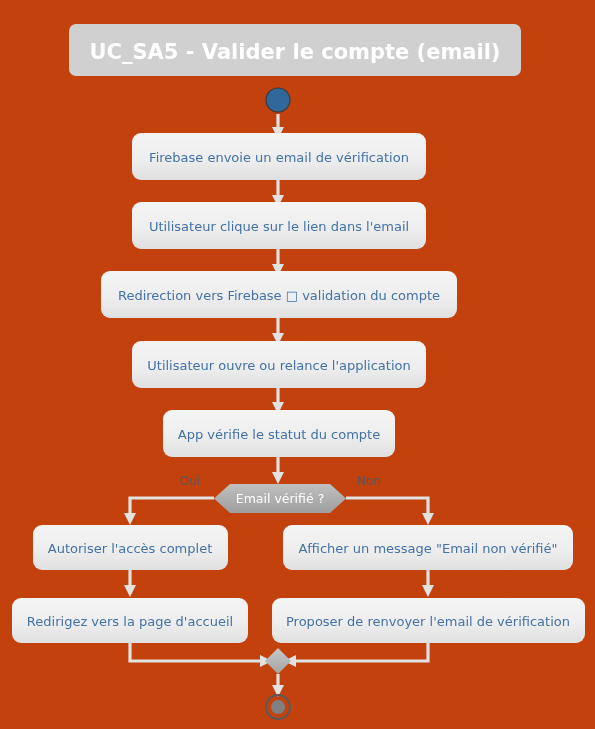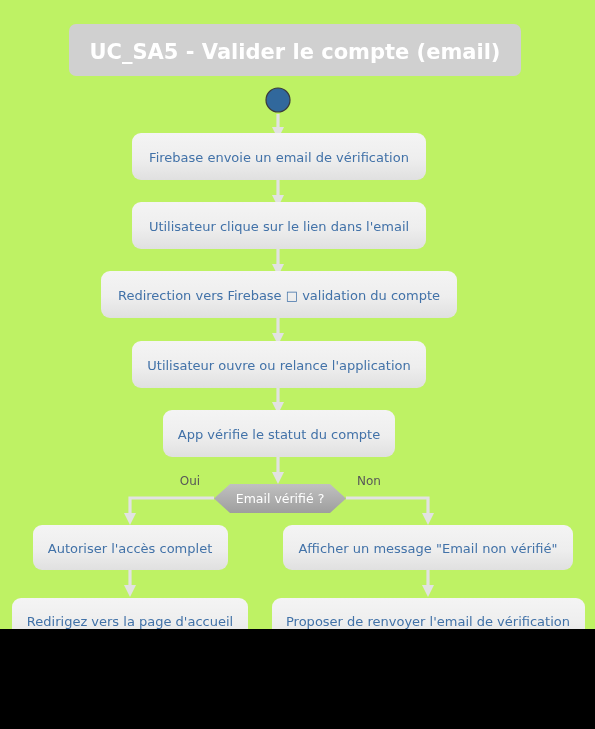--- a/index.html
+++ b/index.html
@@ -3,22 +3,22 @@
 <meta charset="utf-8">
 <style>
   html, body {
     margin: 0;
     padding: 0;
     background: #000000;
   }
   #page {
     position: relative;
     width: 595px;
-    height: 629px;
-    background: #bef264;
+    height: 729px;
+    background: #c2410c;
     overflow: hidden;
     font-family: "DejaVu Sans", sans-serif;
   }
   svg.diagram {
     position: absolute;
     left: 0;
     top: 0;
     width: 595px;
     height: 729px;
     display: block;

